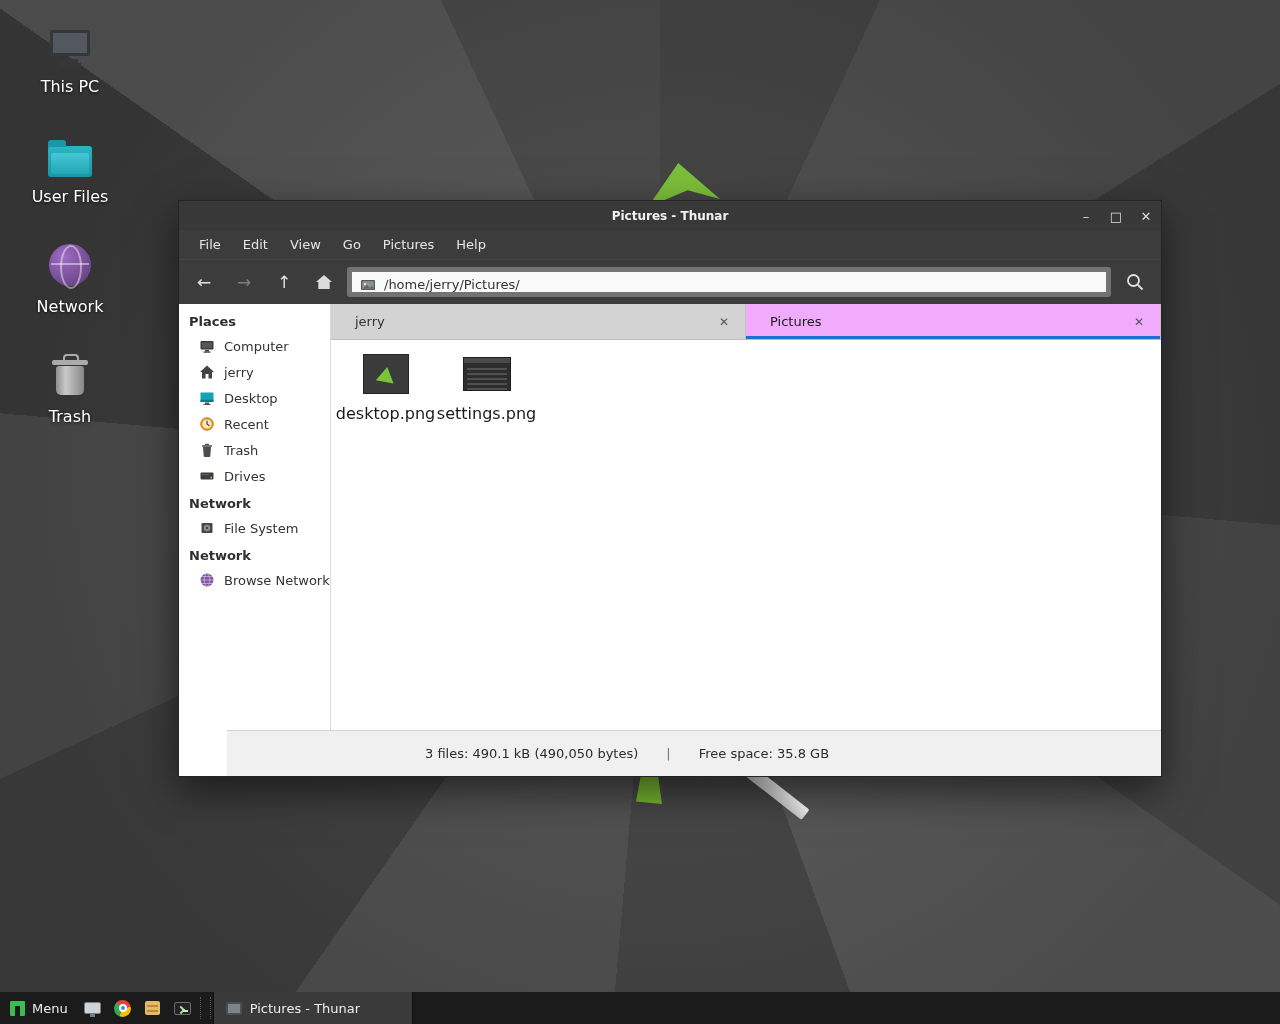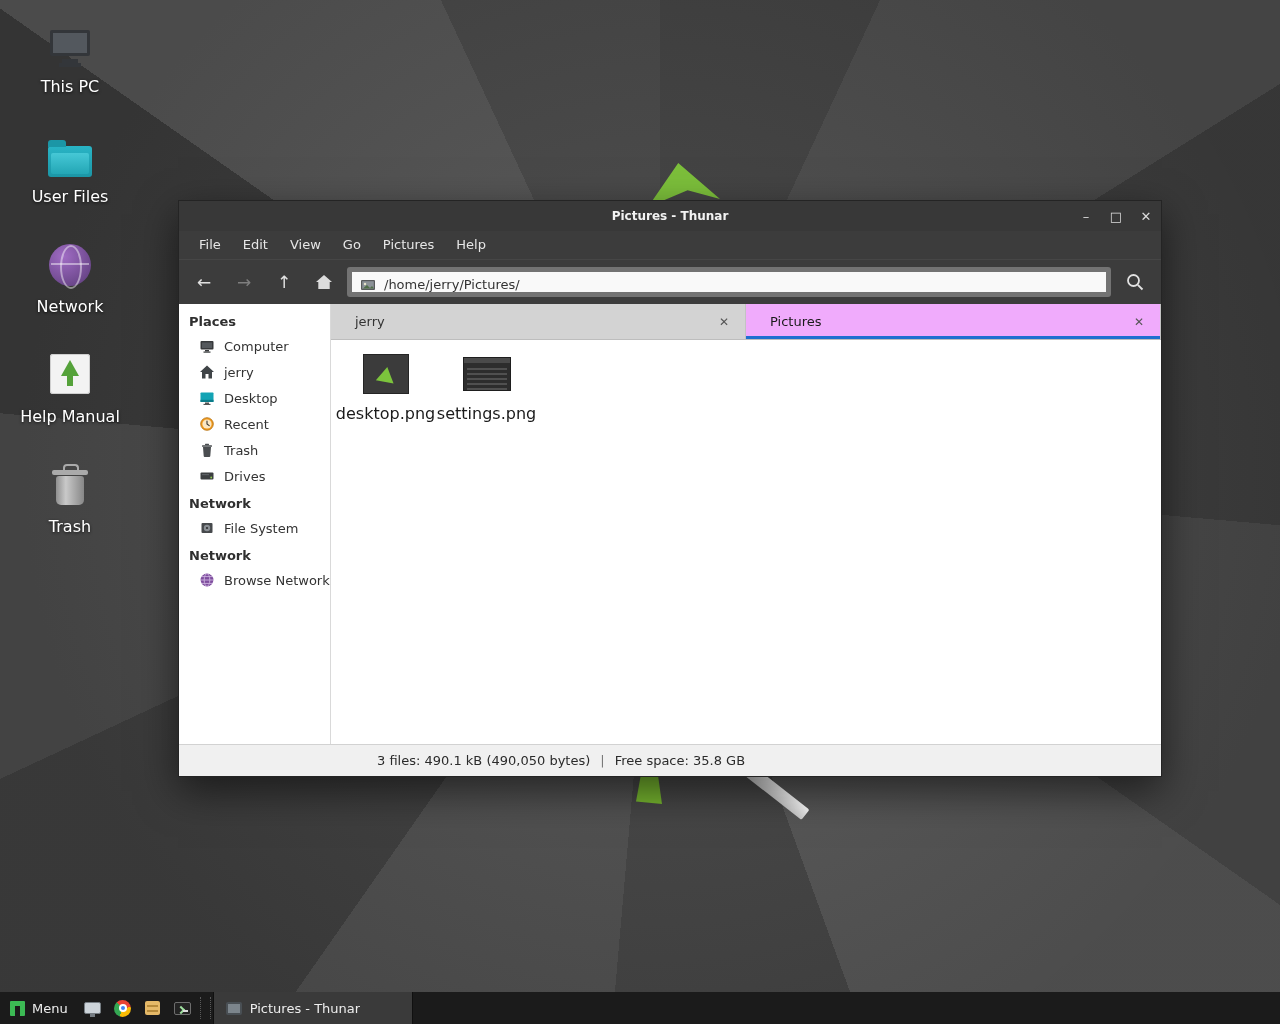--- a/index.html
+++ b/index.html
@@ -95,22 +95,22 @@
   .thumb-desktop .t-tri { width:0; height:0; border-left:9px solid transparent; border-right:9px solid transparent; border-bottom:15px solid #7cc43c; transform:rotate(10deg); }
   .thumb-menu { width:46px; height:38px; background:#fbfbfb; border:1px solid #b5b5b5; overflow:hidden; }
   .thumb-menu .tm-head { display:block; height:7px; background:#ececec; border-bottom:1px solid #d8d8d8; position:relative; }
   .thumb-menu .tm-head::before { content:""; position:absolute; left:3px; top:2px; width:3px; height:3px; border-radius:50%; background:#6cb33f; }
   .thumb-menu .tm-body { display:block; height:29px; background:repeating-linear-gradient(180deg,#ffffff 0 5px,#e0e0e0 5px 7px); margin:0 3px; }
   .thumb-settings { width:48px; height:34px; background:#2d2d2d; border:1px solid #1e1e1e; overflow:hidden; }
   .thumb-settings .ts-head { display:block; height:5px; background:#4a4a4a; }
   .thumb-settings .ts-body { display:block; height:27px; margin:2px 3px 0 3px;
     background:repeating-linear-gradient(180deg,#2d2d2d 0 3px,#505050 3px 5px); }
 
-  .statusbar { height:32px; background:#f0f0f0; border-top:1px solid #d2d2d2; display:flex; align-items:center;
-    padding-left:198px; gap:10px; font-size:13px; color:#2b2b2b; flex:0 0 auto; }
+  .statusbar { height:46px; background:#f0f0f0; border-top:1px solid #d2d2d2; display:flex; align-items:center;
+    padding-left:198px; gap:28px; font-size:13px; color:#2b2b2b; flex:0 0 auto;margin-left:48px; }
   .status-sep { color:#777; }
 
   
   .taskbar { position:absolute; left:0; bottom:0; width:1280px; height:32px; background:#1b1b1b; z-index:10;
     display:flex; align-items:center; color:#ededed; }
   .tb-menu-btn { height:100%; display:flex; align-items:center; gap:7px; padding:0 10px; cursor:default; }
   .mj { width:15px; height:15px; background:#3cba54; position:relative; border-radius:1px; }
   .mj::before { content:""; position:absolute; left:5px; top:5px; width:5px; height:10px; background:#1b1b1b; }
   .tb-menu-label { font-size:13px; }
   .launchers { display:flex; align-items:center; height:100%; }
@@ -161,24 +161,20 @@
   </div>
   <div class="desk-icon">
     <div class="di-art a-folder"></div>
     <div class="di-label">User Files</div>
   </div>
   <div class="desk-icon">
     <div class="di-art a-network"></div>
     <div class="di-label">Network</div>
   </div>
   <div class="desk-icon">
-    <div class="di-art a-help"></div>
-    <div class="di-label">Help Manual</div>
-  </div>
-  <div class="desk-icon">
     <div class="di-art a-trash"></div>
     <div class="di-label">Trash</div>
   </div>
 </div>
 
 <div class="window">
 
   <div class="titlebar">
     <div class="tb-spacer"></div>
     <div class="tb-title">Pictures - Thunar</div>

